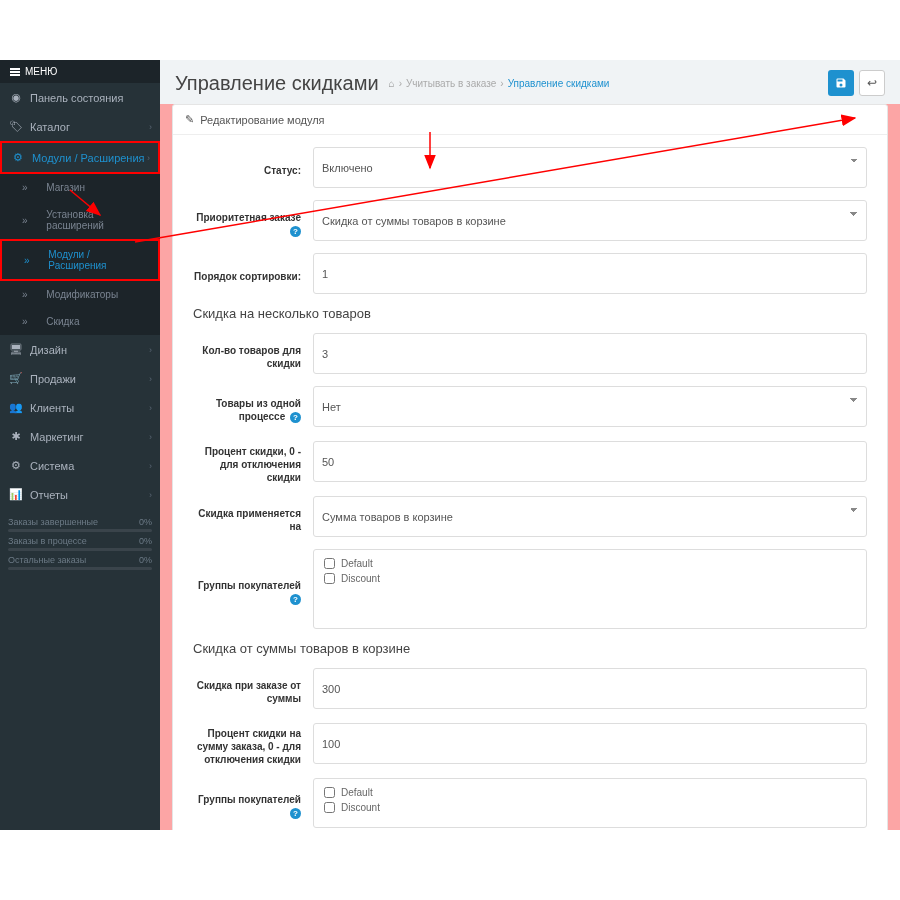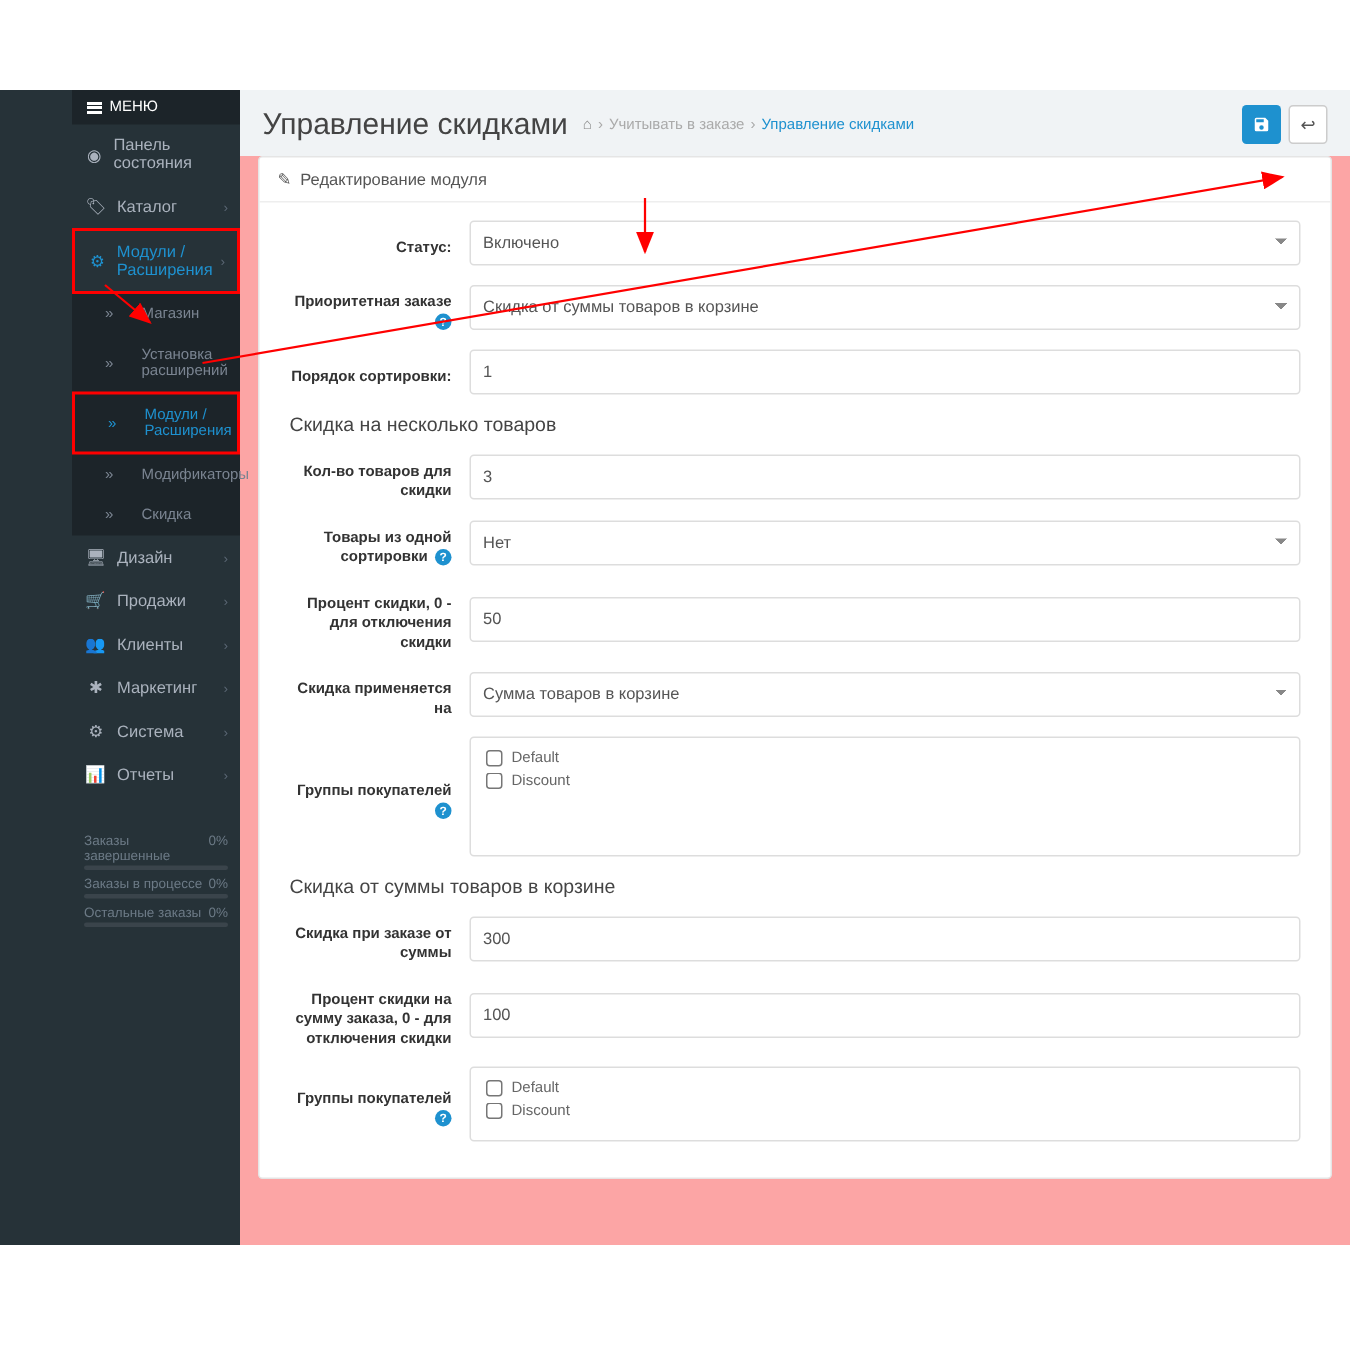--- a/index.html
+++ b/index.html
@@ -1,31 +1,31 @@
 <!DOCTYPE html>
 <html><head>
 <meta charset="utf-8">
 <style>
 * { box-sizing: border-box; margin: 0; padding: 0; }
 body { font-family: -apple-system, "Helvetica Neue", Arial, sans-serif; font-size: 12px; background: #fff; color: #333; }
 .page { width: 900px; height: 900px; background: #fff; padding: 60px 0 0 0; position: relative; }
 .app { display: flex; width: 900px; height: 770px; background: #f5f5f5; position: relative; }
 
 
-.sidebar { width: 160px; background: #263238; color: #aab2bd; display: flex; flex-direction: column; font-size: 11px; padding-left: 48px; }
+.sidebar { width: 160px; background: #263238; color: #aab2bd; display: flex; flex-direction: column; font-size: 11px; }
 .menu-header { background: #1c2429; color: #fff; padding: 6px 10px; font-size: 10px; display: flex; align-items: center; gap: 5px; }
 .menu-header .bars { display: inline-block; width: 10px; height: 8px; background: linear-gradient(#fff 2px, transparent 2px, transparent 3px, #fff 3px, #fff 5px, transparent 5px, transparent 6px, #fff 6px, #fff 8px); }
 .nav-item { padding: 8px 10px; display: flex; align-items: center; gap: 8px; cursor: pointer; color: #aab2bd; position: relative; }
 .nav-item .chev { position: absolute; right: 8px; color: #5a6673; font-size: 9px; }
 .nav-item .ico { width: 12px; display: inline-flex; justify-content: center; }
 .nav-sub { background: #1c2429; }
 .nav-sub .nav-item { padding-left: 22px; font-size: 10px; color: #7a8491; }
 .nav-item.active-blue { color: #1e91cf; }
 .red-box { border: 2px solid #ff0000; }
-.stats { margin-top: 20px; padding: 0 8px; }
+.stats { margin-top: 4px; padding: 0 8px; }
 .stat-row { display: flex; justify-content: space-between; color: #6c7a86; font-size: 9px; margin: 4px 0 2px; }
 .bar { height: 3px; background: #3a444b; border-radius: 2px; }
 
 
 .content { flex: 1; background: #fca5a5; display: flex; flex-direction: column; overflow: hidden; }
 .page-head { padding: 10px 15px 8px; display: flex; align-items: center; gap: 10px; background: #f0f3f5; }
 .page-title { font-size: 20px; font-weight: 300; color: #444; }
 .breadcrumb { font-size: 10px; color: #999; display: flex; align-items: center; gap: 4px; }
 .breadcrumb a { color: #1e91cf; text-decoration: none; }
 .breadcrumb .home { color: #888; }
@@ -34,21 +34,21 @@
 .btn-save { width: 26px; height: 26px; background: #1e91cf; border-radius: 3px; display: flex; align-items: center; justify-content: center; color: #fff; cursor: pointer; }
 .btn-back { width: 26px; height: 26px; background: #fff; border: 1px solid #ccc; border-radius: 3px; display: flex; align-items: center; justify-content: center; color: #555; cursor: pointer; }
 
 .panel { margin: 0 12px 12px; background: #fff; border: 1px solid #e5e5e5; border-radius: 3px; }
 .panel-head { padding: 8px 12px; border-bottom: 1px solid #eee; color: #555; font-size: 11px; display: flex; align-items: center; gap: 6px; }
 .panel-body { padding: 12px 20px; overflow-y: auto; }
 
 .form-row { display: flex; margin-bottom: 12px; align-items: center; }
 .form-label { width: 120px; text-align: right; padding-right: 12px; font-size: 10px; font-weight: bold; color: #333; padding-top: 6px; line-height: 1.3; }
 .form-control { flex: 1; }
-.form-control select, .form-control input[type=text] { width: 100%; height: 30px; border: 1px solid #ddd; border-radius: 3px; padding: 0 8px; font-size: 11px; background: #fff; color: #555; }
+.form-control select, .form-control input[type=text] { width: 100%; height: 41px; border: 1px solid #ddd; border-radius: 3px; padding: 0 8px; font-size: 11px; background: #fff; color: #555; }
 .form-control select { appearance: none; background-image: linear-gradient(45deg, transparent 50%, #888 50%), linear-gradient(135deg, #888 50%, transparent 50%); background-position: calc(100% - 12px) 11px, calc(100% - 8px) 11px; background-size: 4px 4px, 4px 4px; background-repeat: no-repeat; }
 .help-badge { display: inline-block; width: 11px; height: 11px; border-radius: 50%; background: #1e91cf; color: #fff; font-size: 8px; text-align: center; line-height: 11px; margin-left: 2px; }
 .section-title { font-size: 13px; color: #444; margin: 10px 0 12px; font-weight: 400; }
 .checkbox-box { border: 1px solid #ddd; border-radius: 3px; padding: 8px 10px; min-height: 80px; }
 .checkbox-box.short { min-height: 50px; }
 .checkbox-row { display: flex; align-items: center; gap: 6px; font-size: 10px; color: #666; margin-bottom: 4px; }
 .checkbox-row input { width: 11px; height: 11px; }
 
 
 .arrow-svg { position: absolute; top: 0; left: 0; pointer-events: none; z-index: 50; }
@@ -179,21 +179,21 @@
         </div>
 
         <div class="section-title">Скидка на несколько товаров</div>
 
         <div class="form-row">
           <div class="form-label">Кол-во товаров для скидки</div>
           <div class="form-control"><input type="text" value="3" style=""></div>
         </div>
 
         <div class="form-row">
-          <div class="form-label"><span>Товары из одной сортировки</span> <span class="help-badge">?</span></div>
+          <div class="form-label"><span>Товары из одной процессе</span> <span class="help-badge">?</span></div>
           <div class="form-control"><select><option>Нет</option></select></div>
         </div>
 
         <div class="form-row">
           <div class="form-label">Процент скидки, 0 - для отключения скидки</div>
           <div class="form-control"><input type="text" value="50" style=""></div>
         </div>
 
         <div class="form-row">
           <div class="form-label">Скидка применяется на</div>

